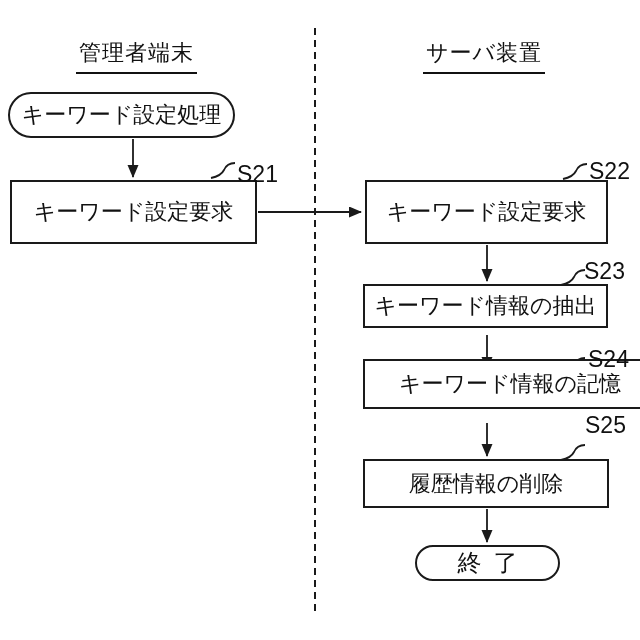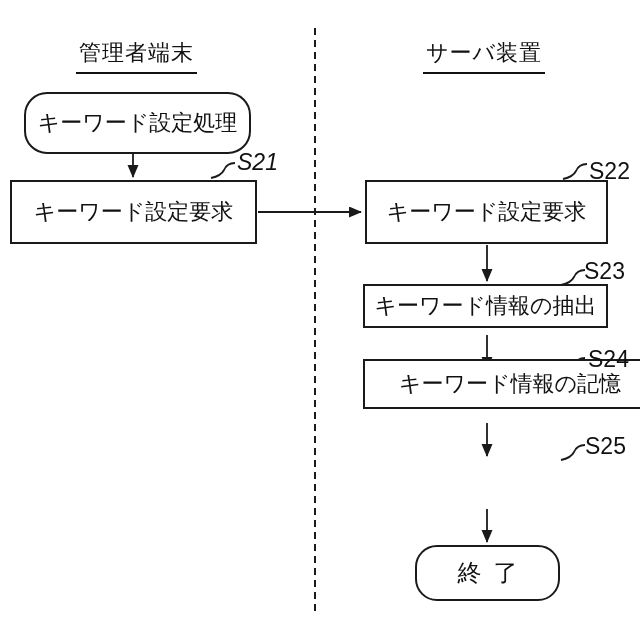--- a/index.html
+++ b/index.html
@@ -89,43 +89,46 @@
     <path d="M 211 178 Q 221 176 224 170 Q 227 163 235 163" fill="none" stroke="#1a1a1a" stroke-width="1.8"></path>
     <path d="M 563 179 Q 573 177 576 171 Q 579 164 587 164" fill="none" stroke="#1a1a1a" stroke-width="1.8"></path>
     <path d="M 561 285 Q 571 283 574 277 Q 577 270 585 270" fill="none" stroke="#1a1a1a" stroke-width="1.8"></path>
     <path d="M 561 373 Q 571 371 574 365 Q 577 358 585 358" fill="none" stroke="#1a1a1a" stroke-width="1.8"></path>
     <path d="M 561 460 Q 571 458 574 452 Q 577 445 585 445" fill="none" stroke="#1a1a1a" stroke-width="1.8"></path>
   </svg>
 
   <div class="lane-title" style="left:76px; top:38px;">管理者端末</div>
   <div class="lane-title" style="left:423px; top:38px;text-align:center;">サーバ装置</div>
 
-  <div class="terminal" style="left:24px; top:92px; width:227px; height:62px; border-radius:23px;">
+  <div class="terminal" style="left:8px; top:92px; width:227px; height:46px; border-radius:23px;">
     <span>キーワード設定処理</span>
   </div>
 
   <div class="process" style="left:10px; top:180px; width:247px; height:64px;">
     <span>キーワード設定要求</span>
   </div>
-  <div class="step-label" style="left:237px; top:149px;font-style:italic;">S21</div>
+  <div class="step-label" style="left:237px; top:161px;">S21</div>
 
   <div class="process" style="left:365px; top:180px; width:243px; height:64px;">
     <span>キーワード設定要求</span>
   </div>
   <div class="step-label" style="left:589px; top:158px;">S22</div>
 
   <div class="process" style="left:363px; top:284px; width:245px; height:44px;">
     <span>キーワード情報の抽出</span>
   </div>
   <div class="step-label" style="left:584px; top:258px;">S23</div>
 
   <div class="process" style="left:363px; top:359px; width:294px; height:50px;">
     <span>キーワード情報の記憶</span>
   </div>
   <div class="step-label" style="left:588px; top:346px;">S24</div>
 
-  <div class="step-label" style="left:585px; top:433px;text-align:center;">S25</div>
+  <div class="process" style="left:363px; top:459px; width:246px; height:49px;">
+    <span>履歴情報の削除</span>
+  </div>
+  <div class="step-label" style="left:585px; top:412px;text-align:center;">S25</div>
 
-  <div class="terminal" style="left:415px; top:545px; width:145px; height:56px; border-radius:22px; font-size:24px; letter-spacing:12px; padding-left:12px;">
+  <div class="terminal" style="left:415px; top:545px; width:145px; height:36px; border-radius:22px; font-size:24px; letter-spacing:12px; padding-left:12px;">
     <span>終了</span>
   </div>
 
 </div>
 
 </body></html>

